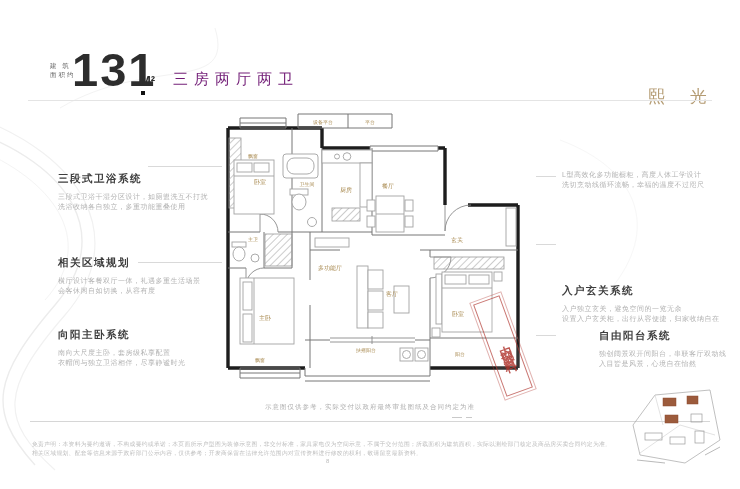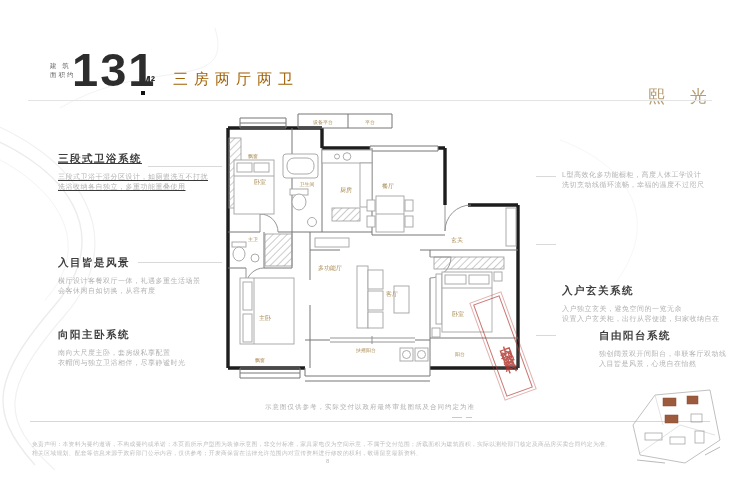--- a/index.html
+++ b/index.html
@@ -4,21 +4,21 @@
 <style>
   html,body{margin:0;padding:0;background:#fff;}
   #page{position:relative;width:740px;height:489px;background:#fff;overflow:hidden;
         font-family:"Liberation Sans","DejaVu Sans",sans-serif;color:#3a3a3a;}
   .abs{position:absolute;}
   
   .area-lbl{left:50px;top:61px;font-size:6.5px;color:#666;line-height:9px;letter-spacing:2px;}
   .big-num{left:72px;top:42px;font-size:47px;font-weight:700;color:#2d2d2d;letter-spacing:2px;}
   .unit{left:140px;top:73px;font-size:13px;font-weight:700;color:#2d2d2d;text-align:right;}
   .unit-square{left:141px;top:91px;width:4px;height:4px;background:#111;}
-  .layout-txt{left:173px;top:70px;font-size:15px;letter-spacing:6px;color:#a16207;}
+  .layout-txt{left:173px;top:70px;font-size:15px;letter-spacing:6px;color:#701a75;}
   .product{left:648px;top:61px;font-size:17px;letter-spacing:10px;color:#b49b72;font-weight:500;margin-top:24px;}
   .hline{left:28px;top:100px;width:684px;height:1px;background:#e4e4e4;}
   
   .ann{position:absolute;width:158px;}
   .ann .t{font-size:10.5px;font-weight:700;color:#3d3d3d;letter-spacing:1.5px;margin-bottom:6px;}
   .ann .d{font-size:7px;color:#b2b2b2;line-height:10px;letter-spacing:.5px;}
   .leader{position:absolute;height:1px;background:#d9d9d9;}
   
   svg text{font-family:"Liberation Sans","DejaVu Sans",sans-serif;}
   .rl{font-size:6px;fill:#a8894f;text-anchor:middle;}
@@ -53,29 +53,29 @@
     <div>建 筑</div>
     <div>面积约</div>
   </div>
   <div class="abs big-num">131</div>
   <div class="abs unit">M²</div>
   <div class="abs unit-square"></div>
   <div class="abs layout-txt">三房两厅两卫</div>
   <div class="abs product">熙 光</div>
   <div class="abs hline"></div>
 
-  <div class="ann" style="left:58px;top:152px;text-decoration:underline;">
+  <div class="ann" style="left:58px;top:172px;">
     <div class="t">三段式卫浴系统</div>
     <div class="d">三段式卫浴干湿分区设计，如厕盥洗互不打扰</div>
     <div class="d">洗浴收纳各自独立，多重功能重叠使用</div>
   </div>
   <div class="leader" style="left:148px;top:166px;width:74px;"></div>
 
   <div class="ann" style="left:58px;top:256px;">
-    <div class="t">入目皆是风景</div>
+    <div class="t">相关区域规划</div>
     <div class="d">横厅设计客餐双厅一体，礼遇多重生活场景</div>
     <div class="d">会客休闲自如切换，从容有度</div>
   </div>
   <div class="leader" style="left:138px;top:262px;width:84px;"></div>
 
   <div class="ann" style="left:58px;top:328px;">
     <div class="t">向阳主卧系统</div>
     <div class="d">南向大尺度主卧，套房级私享配置</div>
     <div class="d">衣帽间与独立卫浴相伴，尽享静谧时光</div>
   </div>

